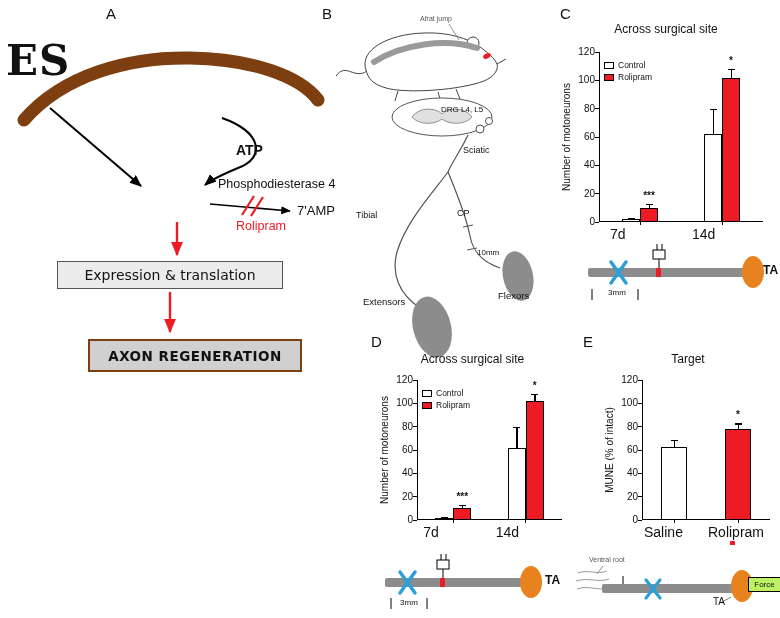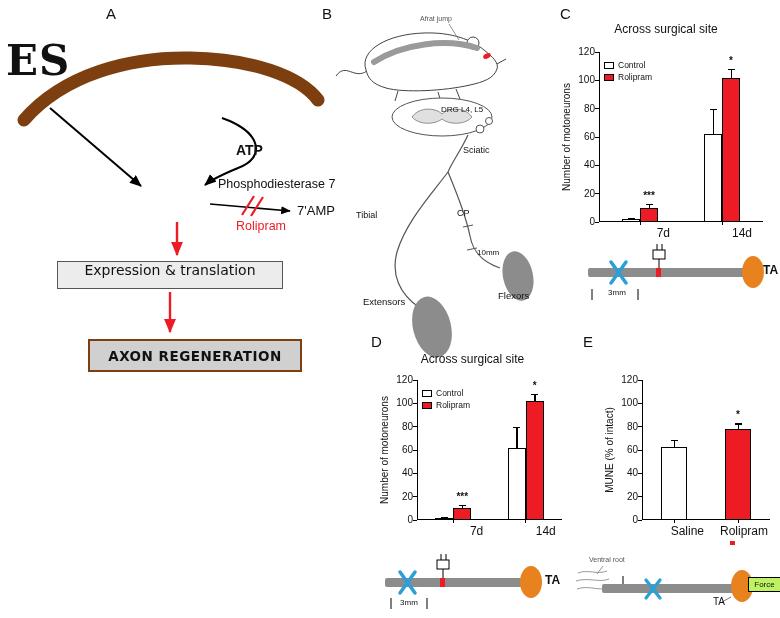--- a/index.html
+++ b/index.html
@@ -12,38 +12,38 @@
   .art{position:absolute;left:0;top:0;z-index:1}
   .txt{position:absolute;white-space:nowrap;z-index:2}
   .plabel{position:absolute;font-size:15px;z-index:2}
   .es{position:absolute;font-size:42px;font-weight:600;letter-spacing:1px;z-index:2;font-family:"DejaVu Serif",serif}
   .adenyl{position:absolute;border:1.5px solid var(--brown);border-radius:50%;
     display:flex;align-items:center;justify-content:center;font-size:15px;z-index:2;background:#fff;
     font-family:"DejaVu Sans",sans-serif}
   .catp-box{position:absolute;border:1.6px solid #000;background:#fff;display:flex;align-items:center;
     justify-content:center;z-index:2}
   .catp-text{color:var(--red);font-weight:bold;font-size:16px;font-family:"DejaVu Sans",sans-serif}
-  .proc-box{position:absolute;background:#ececec;border:1px solid #555;display:flex;
+  .proc-box{position:absolute;background:#ececec;border:1px solid #555;display:flex;align-items:center;
     justify-content:center;font-size:14px;z-index:2;font-family:"DejaVu Sans",sans-serif}
   .axon-box{position:absolute;background:#d0d0d0;border:2.5px solid var(--brown);display:flex;align-items:center;
     justify-content:center;font-size:13.5px;font-weight:bold;letter-spacing:.5px;z-index:2;
     font-family:"DejaVu Sans",sans-serif}
   .bold{font-weight:bold}
   .red{color:var(--red)}
   .force-box{position:absolute;border:1px solid #000;background:#bef264;display:flex;align-items:center;
     justify-content:center;font-size:8px;z-index:2}
   
   .chart{position:absolute;z-index:2}
   .c-title{position:absolute;top:6px;left:0;right:0;text-align:center;font-size:12px}
   .c-ylabel{position:absolute;font-size:10px;white-space:nowrap;
     transform:translate(-50%,-50%) rotate(-90deg)}
   .c-plot{position:absolute;border-left:1.4px solid #000;border-bottom:1.4px solid #000}
   .c-ytick{position:absolute;width:28px;text-align:right;font-size:10px;line-height:10px}
   .c-ymark{position:absolute;width:4px;height:1px;background:#000}
-  .c-xtick{position:absolute;width:60px;text-align:right;font-size:12px}
+  .c-xtick{position:absolute;width:60px;text-align:left;font-size:14px}
   .c-xmark{position:absolute;width:1px;height:3px;background:#000}
   .c-bar{position:absolute;border:1px solid #000}
   .c-err{position:absolute;width:1.4px;background:#000}
   .c-errcap{position:absolute;width:7px;height:1.4px;background:#000}
   .c-ann{position:absolute;width:40px;text-align:center;font-size:10px;font-weight:bold}
   .c-legend{position:absolute}
   .c-lrow{display:flex;align-items:center;margin-bottom:2px}
   .c-lswatch{width:10px;height:7px;border:1px solid #000;margin-right:4px}
   .c-lname{font-size:8.5px}
 </style>
@@ -132,21 +132,21 @@
   </svg>
 
   <div class="plabel" style="left:106px;top:5px">A</div>
   <div class="plabel" style="left:322px;top:5px">B</div>
   <div class="plabel" style="left:560px;top:5px">C</div>
   <div class="plabel" style="left:371px;top:333px">D</div>
   <div class="plabel" style="left:583px;top:333px">E</div>
 
   <div class="es" style="left:6px;top:36px">ES</div>
   <div class="txt bold" style="left:236px;top:142px;font-size:14px">ATP</div>
-  <div class="txt" style="left:218px;top:177px;font-size:12.5px">Phosphodiesterase 7</div>
+  <div class="txt" style="left:218px;top:177px;font-size:12.5px">Phosphodiesterase 4</div>
   <div class="txt" style="left:297px;top:203px;font-size:13px">7'AMP</div>
   <div class="txt red" style="left:236px;top:219px;font-size:12.5px">Rolipram</div>
   <div class="proc-box" style="left:57px;top:261px;width:226px;height:28px">
     <span>Expression &amp; translation</span>
   </div>
   <div class="axon-box" style="left:88px;top:339px;width:214px;height:33px">
     <span>AXON REGENERATION</span>
   </div>
 
   <div class="txt" style="left:420px;top:15px;font-size:7px;color:#555">Afrat jump</div>
@@ -246,20 +246,21 @@
           <div class="c-lswatch" style="background: rgb(255, 255, 255);"></div>
           <div class="c-lname">Control</div>
         </div>
         <div class="c-lrow">
           <div class="c-lswatch" style="background: rgb(237, 28, 36);"></div>
           <div class="c-lname">Rolipram</div>
         </div>
       </div>
     </div>
   <div class="chart" style="left:596px;top:346px;width:184px;height:200px">
+      <div class="c-title">Target</div>
       <div class="c-ylabel" style="left: 13px; top: 104px;">MUNE (% of intact)</div>
       <div class="c-plot" style="left: 46px; top: 34px; width: 128px; height: 140px;"></div>
       <div class="c-ytick" style="left: 14px; top: 169px; width: 28px;">0</div>
       <div class="c-ymark" style="left: 42px; top: 173.5px;"></div>
       <div class="c-ytick" style="left: 14px; top: 145.667px; width: 28px;">20</div>
       <div class="c-ymark" style="left: 42px; top: 150.167px;"></div>
       <div class="c-ytick" style="left: 14px; top: 122.333px; width: 28px;">40</div>
       <div class="c-ymark" style="left: 42px; top: 126.833px;"></div>
       <div class="c-ytick" style="left: 14px; top: 99px; width: 28px;">60</div>
       <div class="c-ymark" style="left: 42px; top: 103.5px;"></div>

